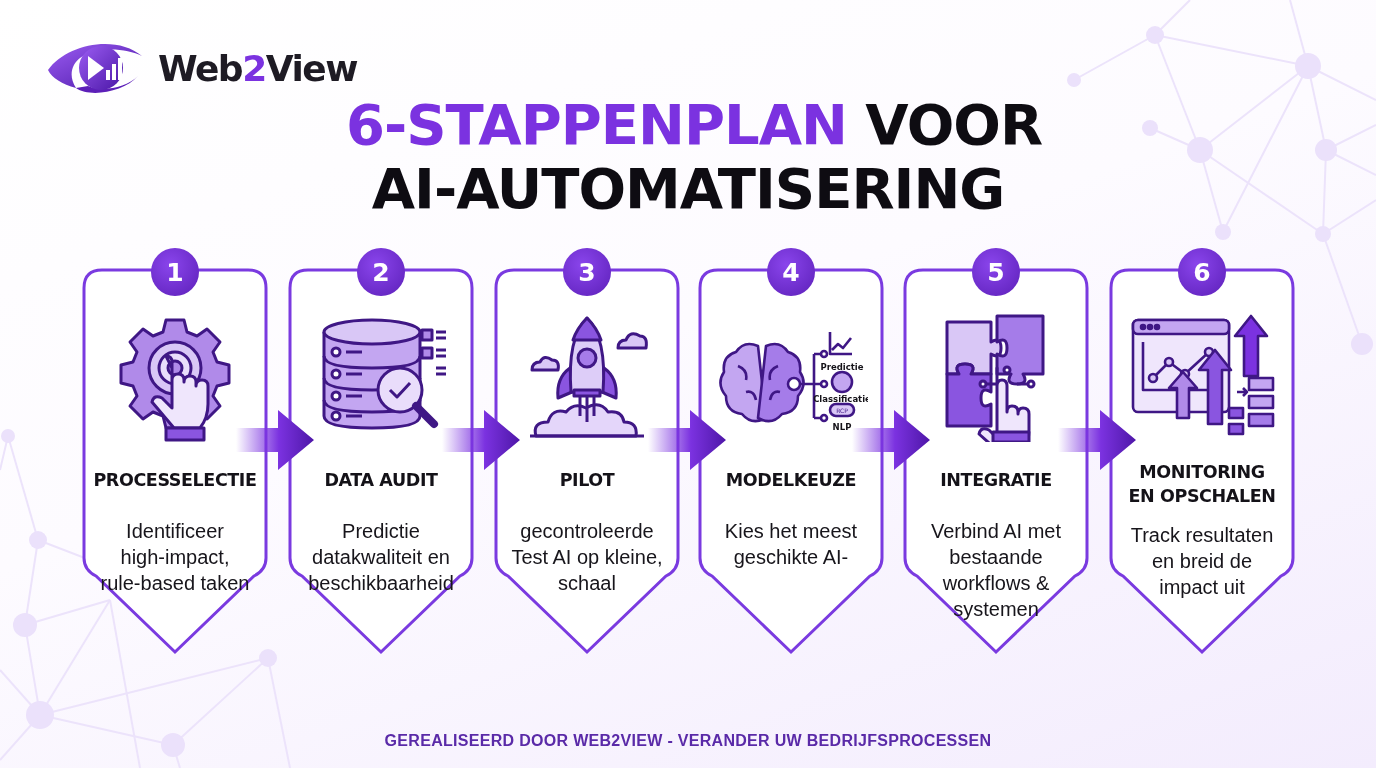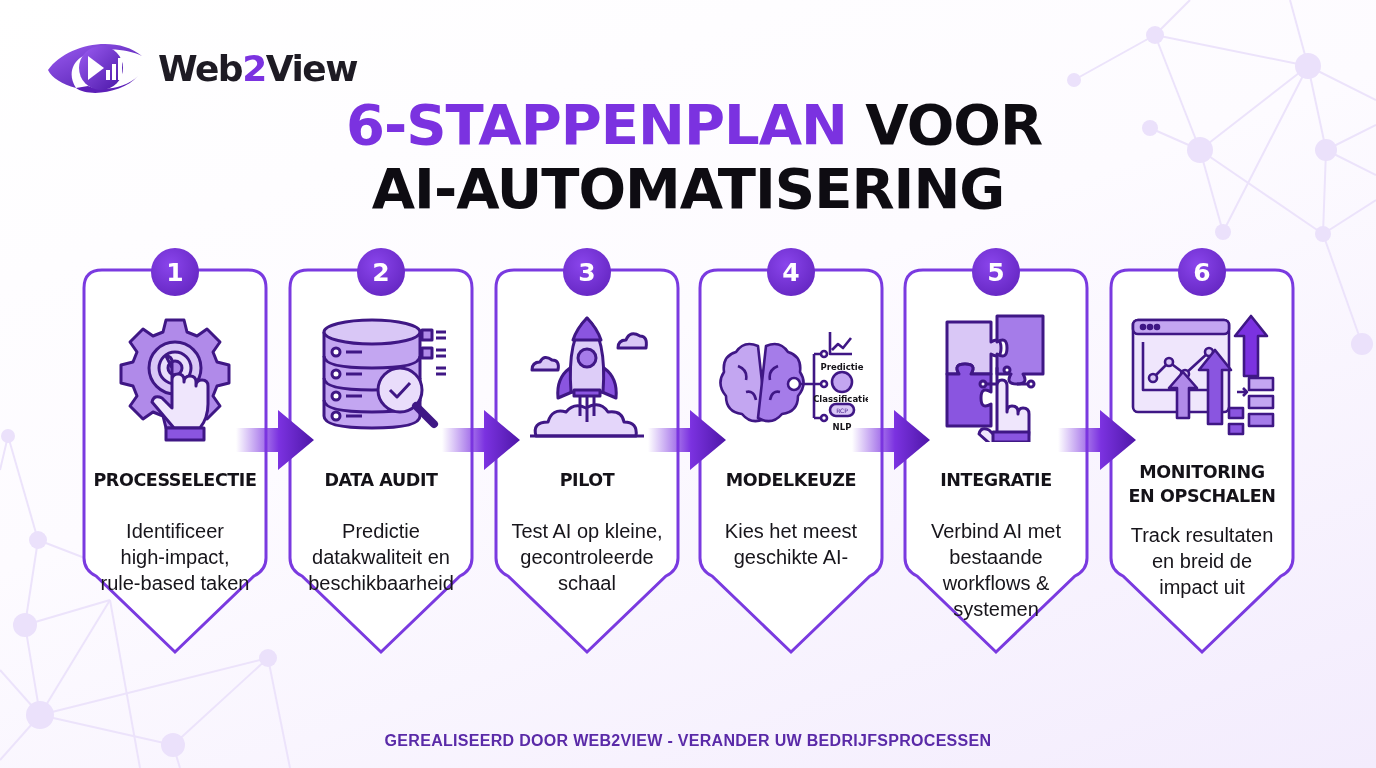--- a/index.html
+++ b/index.html
@@ -206,22 +206,22 @@
         <path d="M65 6 q-20 20 -16 74 h32 q4 -54 -16 -74 z" fill="#ddcdf8"></path>
         <path d="M65 6 q-10 10 -14 22 h28 q-4 -12 -14 -22 z" fill="#8a55e0"></path>
         <circle cx="65" cy="46" r="9" fill="#a57ce9"></circle>
         <rect x="52" y="78" width="26" height="6" fill="#8a55e0"></rect>
         <path d="M10 58 q0 -8 8 -8 q4 -8 12 -2 q8 0 6 10 z" fill="#d9c7f6"></path>
         <path d="M96 36 q0 -8 8 -8 q4 -10 14 -4 q8 0 6 12 z" fill="#d9c7f6"></path>
       </g>
     </svg>
     <div class="step-title">PILOT</div>
     <div class="step-desc">
+      <div>gecontroleerde</div>
       <div>Test AI op kleine,</div>
-      <div>gecontroleerde</div>
       <div>schaal</div>
     </div>
   </div>
 
   <div class="card" style="left:698px">
     <svg class="card-svg" viewBox="0 0 186 386">
       <path d="M20 2 H166 Q184 2 184 20 V290 Q184 302 172 308 L93 384 L14 308 Q2 302 2 290 V20 Q2 2 20 2 Z" fill="#fff" stroke="#7a3ae0" stroke-width="3"></path>
     </svg>
     <div class="badge">4</div>
     <svg class="icon" style="left:20px;width:150px" viewBox="0 0 150 130">

